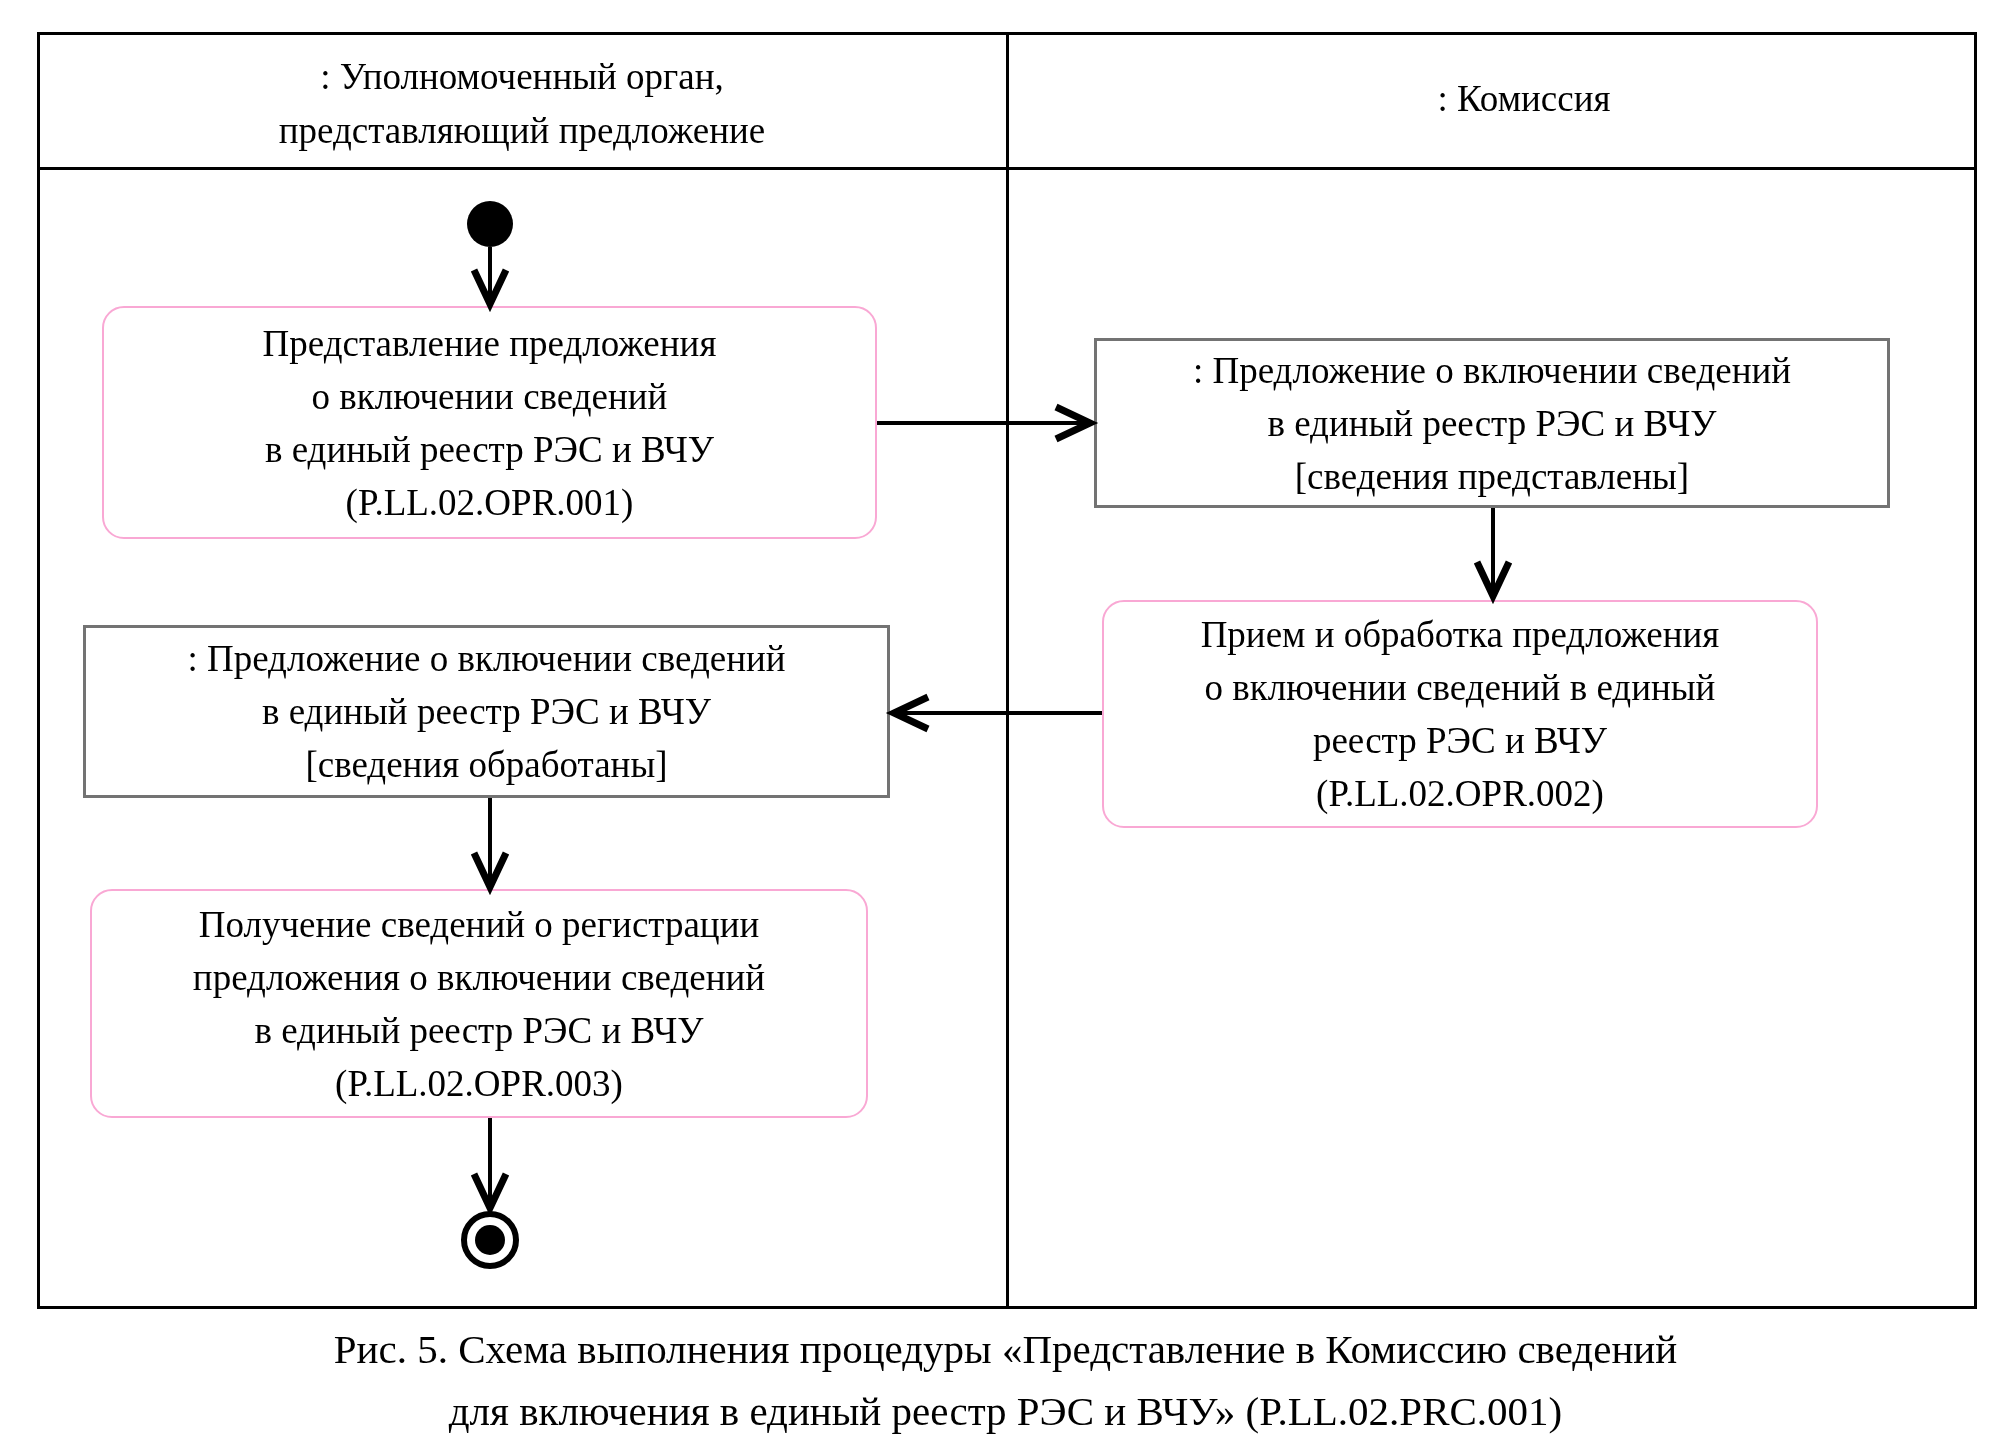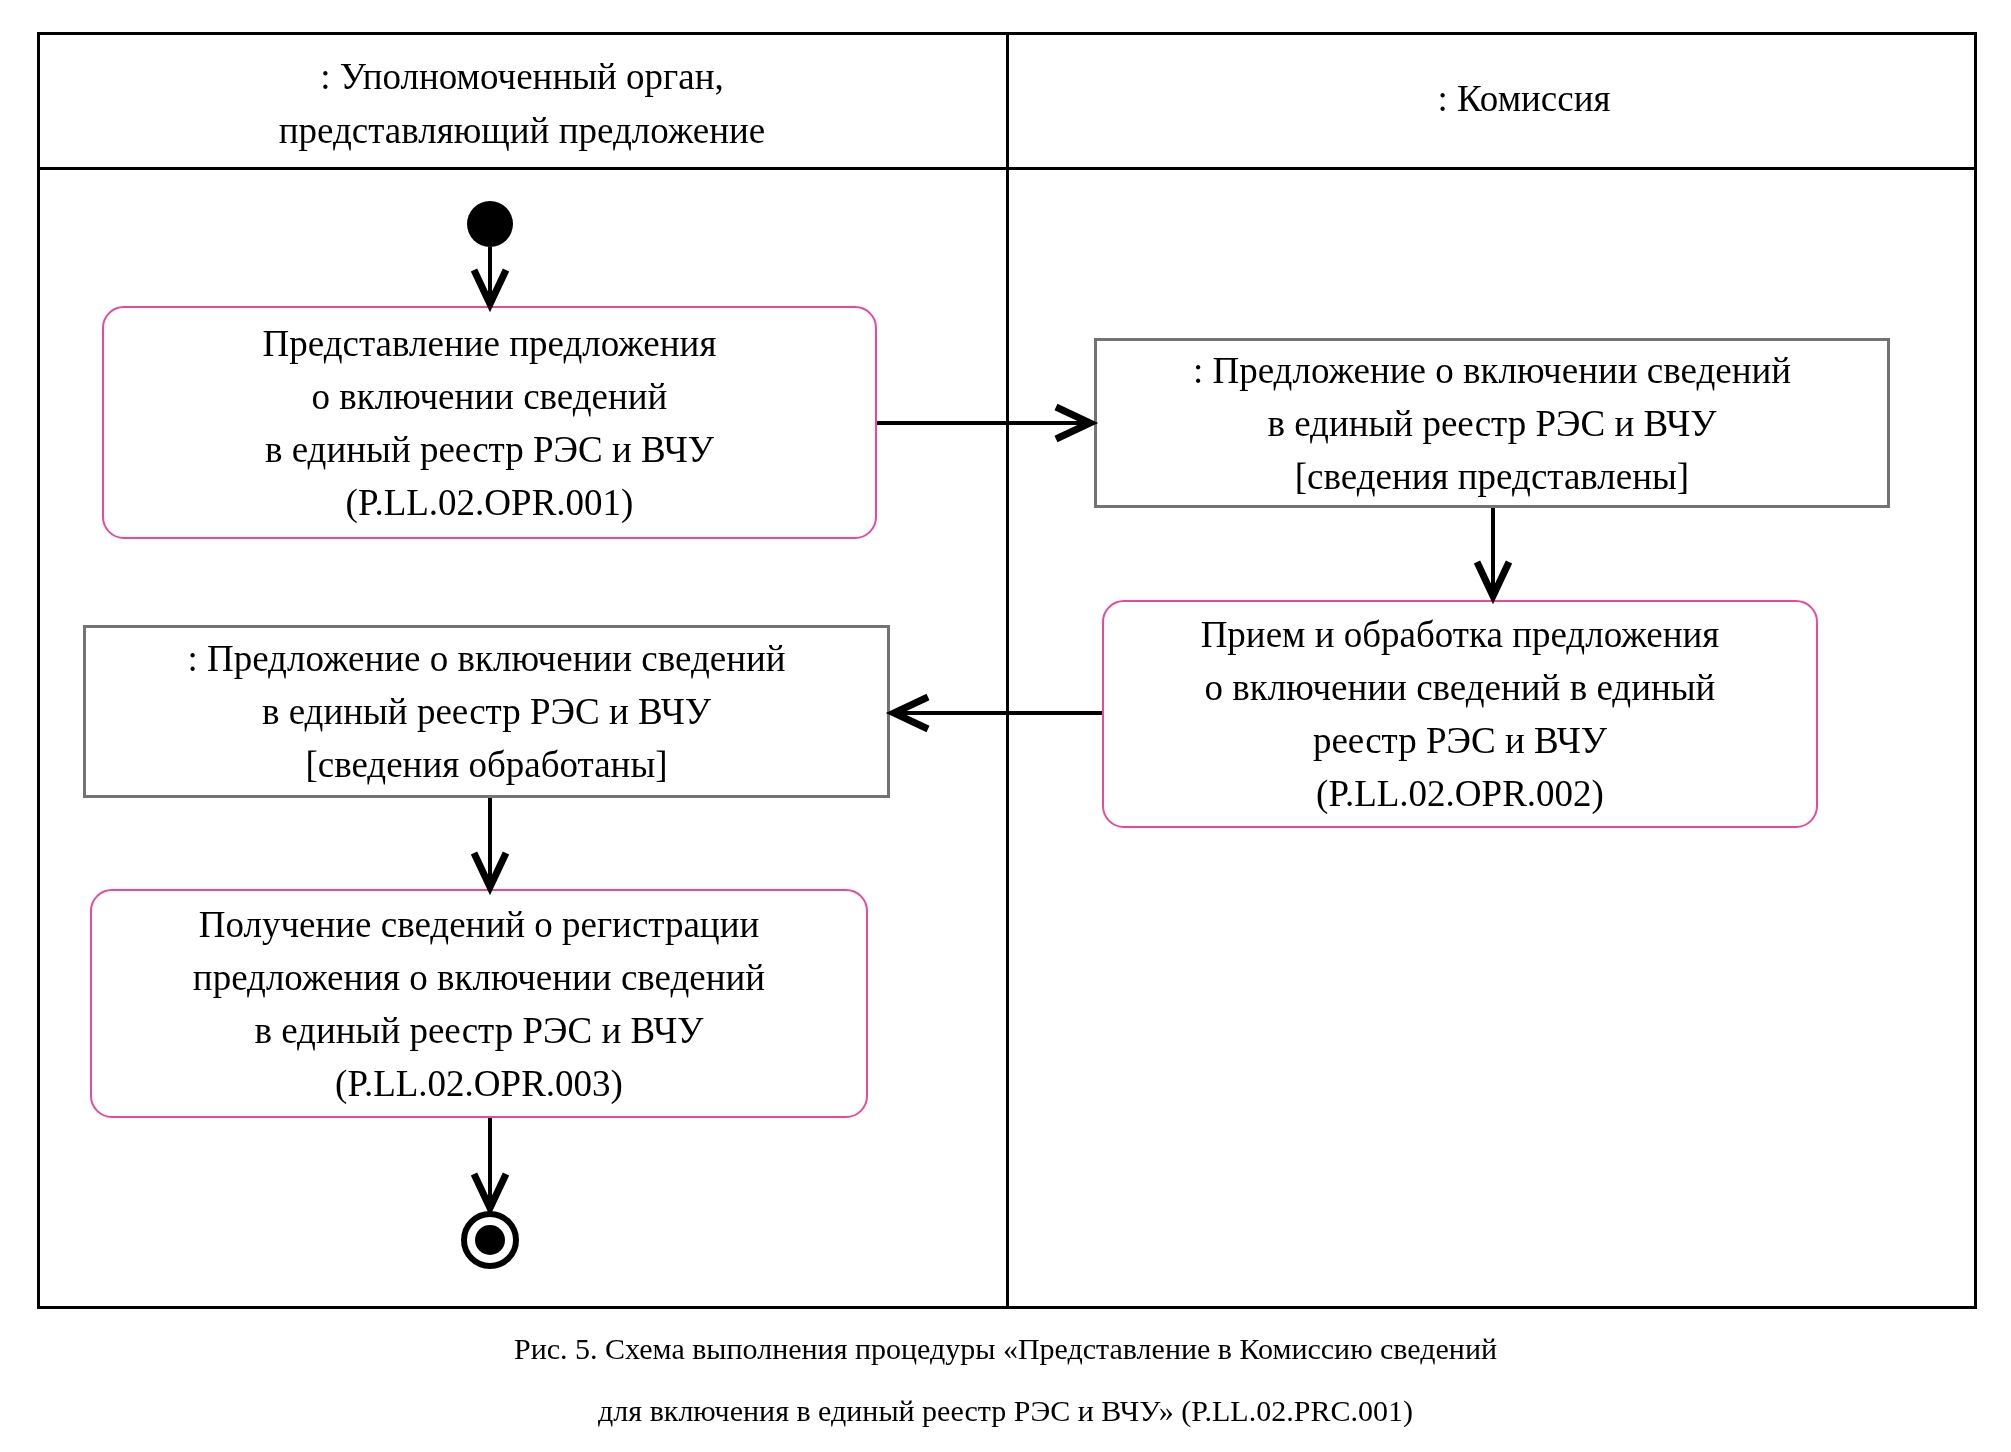--- a/index.html
+++ b/index.html
@@ -56,21 +56,21 @@
     display: flex;
     align-items: center;
     justify-content: center;
     text-align: center;
     font-size: 37px;
     line-height: 53px;
     white-space: pre-line;
     background: #ffffff;
   }
   .activity {
-    border: 2px solid #ec4899;
+    border: 2px solid #f9a8d4;
     border-radius: 22px;
   }
   .object {
     border: 3px solid #737373;
     border-radius: 0;
   }
   #opr1 { left: 102px;  top: 306px; width: 775px; height: 233px; }
   #obj1 { left: 1094px; top: 338px; width: 796px; height: 170px; }
   #opr2 { left: 1102px; top: 600px; width: 716px; height: 228px; }
   #obj2 { left: 83px;   top: 625px; width: 807px; height: 173px; }
@@ -82,21 +82,21 @@
     width: 2011px;
     height: 1452px;
     pointer-events: none;
   }
   .caption {
     position: absolute;
     left: 0;
     top: 1318px;
     width: 2011px;
     text-align: center;
-    font-size: 30px;
+    font-size: 41px;
     line-height: 62px;
     white-space: pre-line;
   }
 </style>
 </head>
 <body>
 
 <div class="frame"></div>
 <div class="lane-divider"></div>
 <div class="header-divider"></div>

